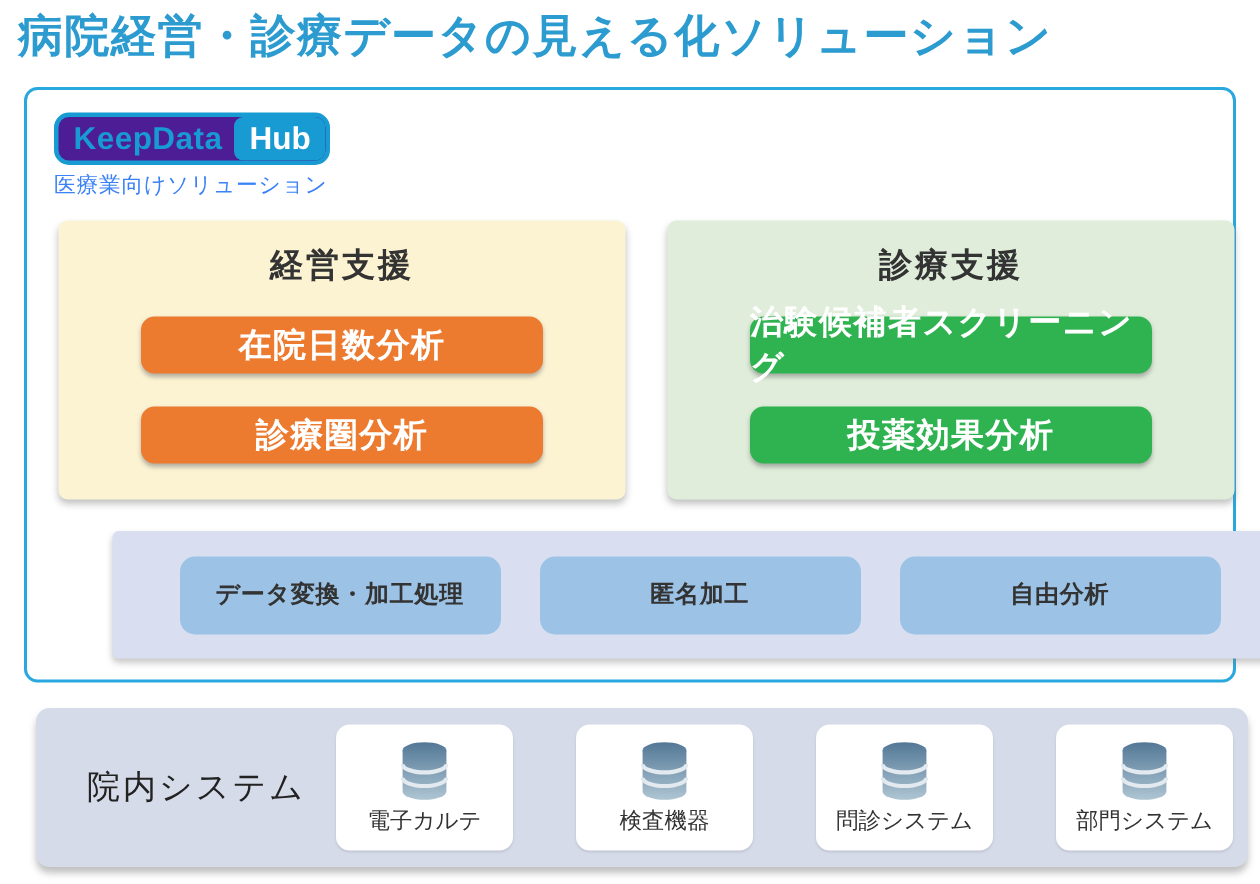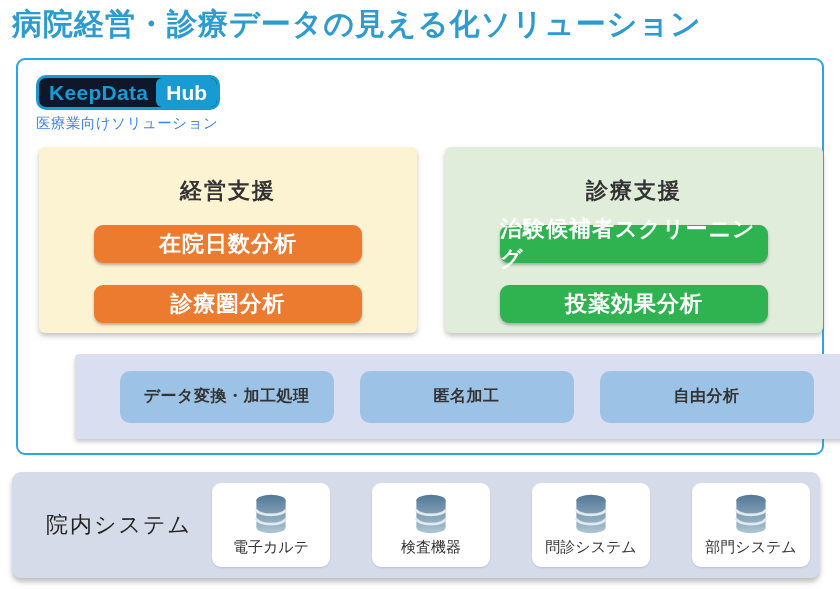--- a/index.html
+++ b/index.html
@@ -25,21 +25,21 @@
     width: 808px; height: 397px;
     border: 2px solid #29A8E0; border-radius: 9px;
     background: #ffffff;
   }
 
   
   .logo-wrap { position: absolute; left: 18px; top: 15px; }
   .kd-logo {
     display: flex; align-items: stretch; width: max-content;
     height: 35px; border: 3px solid #189AD3; border-radius: 10px;
-    overflow: hidden; background: #0f172a;
+    overflow: hidden; background: #4c1d95;
   }
   .kd-logo-primary {
     display: flex; align-items: center;
     padding: 0 8px 0 10px;
     color: #189AD3; font-size: 21px; font-weight: 700; letter-spacing: .3px;
   }
   .kd-logo-badge {
     display: flex; align-items: center;
     padding: 0 10px;
     background: #189AD3; color: #ffffff;
@@ -51,21 +51,21 @@
   
   .support-box {
     position: absolute; top: 87px;
     width: 378px; height: 186px;
     border-radius: 6px;
     box-shadow: 0 3px 5px rgba(120,120,120,.45);
   }
   .support-box.management { left: 21px;  background: #FCF3D3; }
   .support-box.clinical   { left: 427px; background: #DFEDDA; }
   .support-title {
-    text-align: center; padding-top: 29px;
+    text-align: center; padding-top: 15px;
     font-size: 22px; font-weight: 700; color: #333333;
     letter-spacing: 2px;
   }
   .support-btn {
     width: 268px; height: 38px; margin: 0 auto;
     border-radius: 9px;
     display: flex; align-items: center; justify-content: center;
     color: #ffffff; font-size: 22px; font-weight: 700; letter-spacing: 1px;
     box-shadow: 0 2px 3px rgba(110,110,110,.5);
   }
@@ -84,21 +84,21 @@
   }
   .proc-btn {
     width: 214px; height: 52px;
     background: #9CC3E5; border-radius: 10px;
     display: flex; align-items: center; justify-content: center;
     font-size: 16px; font-weight: 700; color: #333333; letter-spacing: .5px;
   }
 
   
   .systems-panel {
-    position: absolute; left: 12px; top: 472px;
+    position: absolute; left: 24px; top: 472px;
     width: 808px; height: 106px;
     background: #D5DBE8; border-radius: 9px;
     box-shadow: 0 4px 5px rgba(130,130,130,.5);
   }
   .systems-title {
     position: absolute; left: 34px; top: 50%;
     transform: translateY(-50%);
     font-size: 22px; color: #222222; letter-spacing: 2px;
   }
   .systems-cards {

